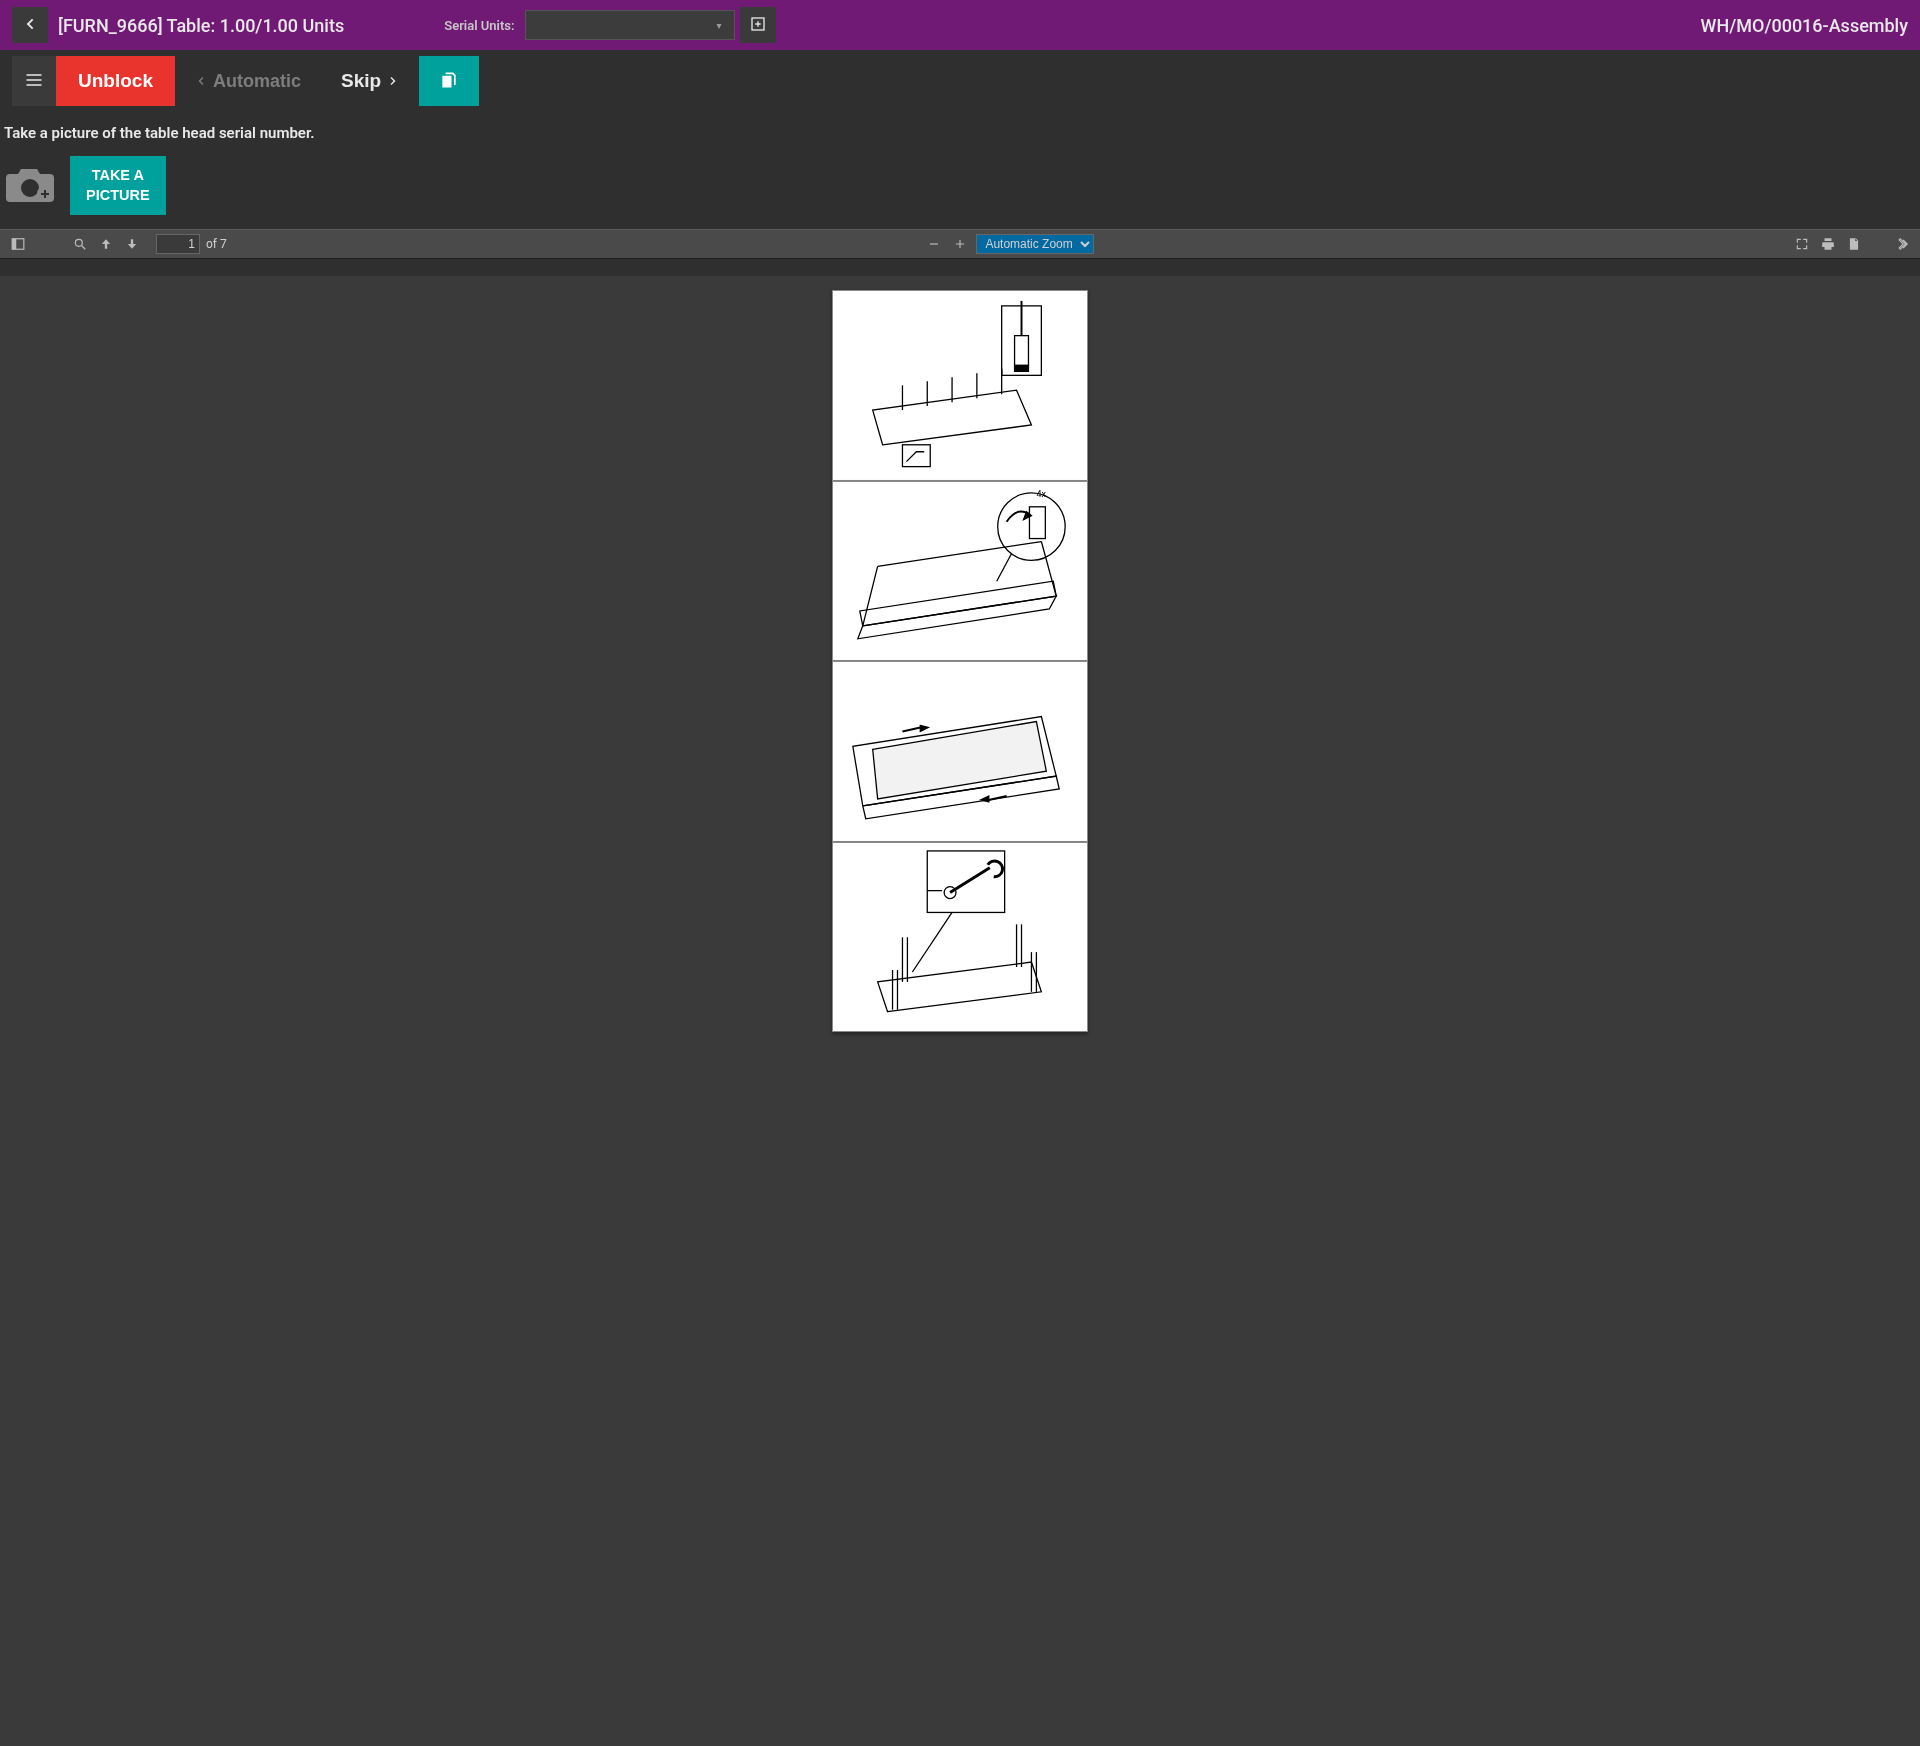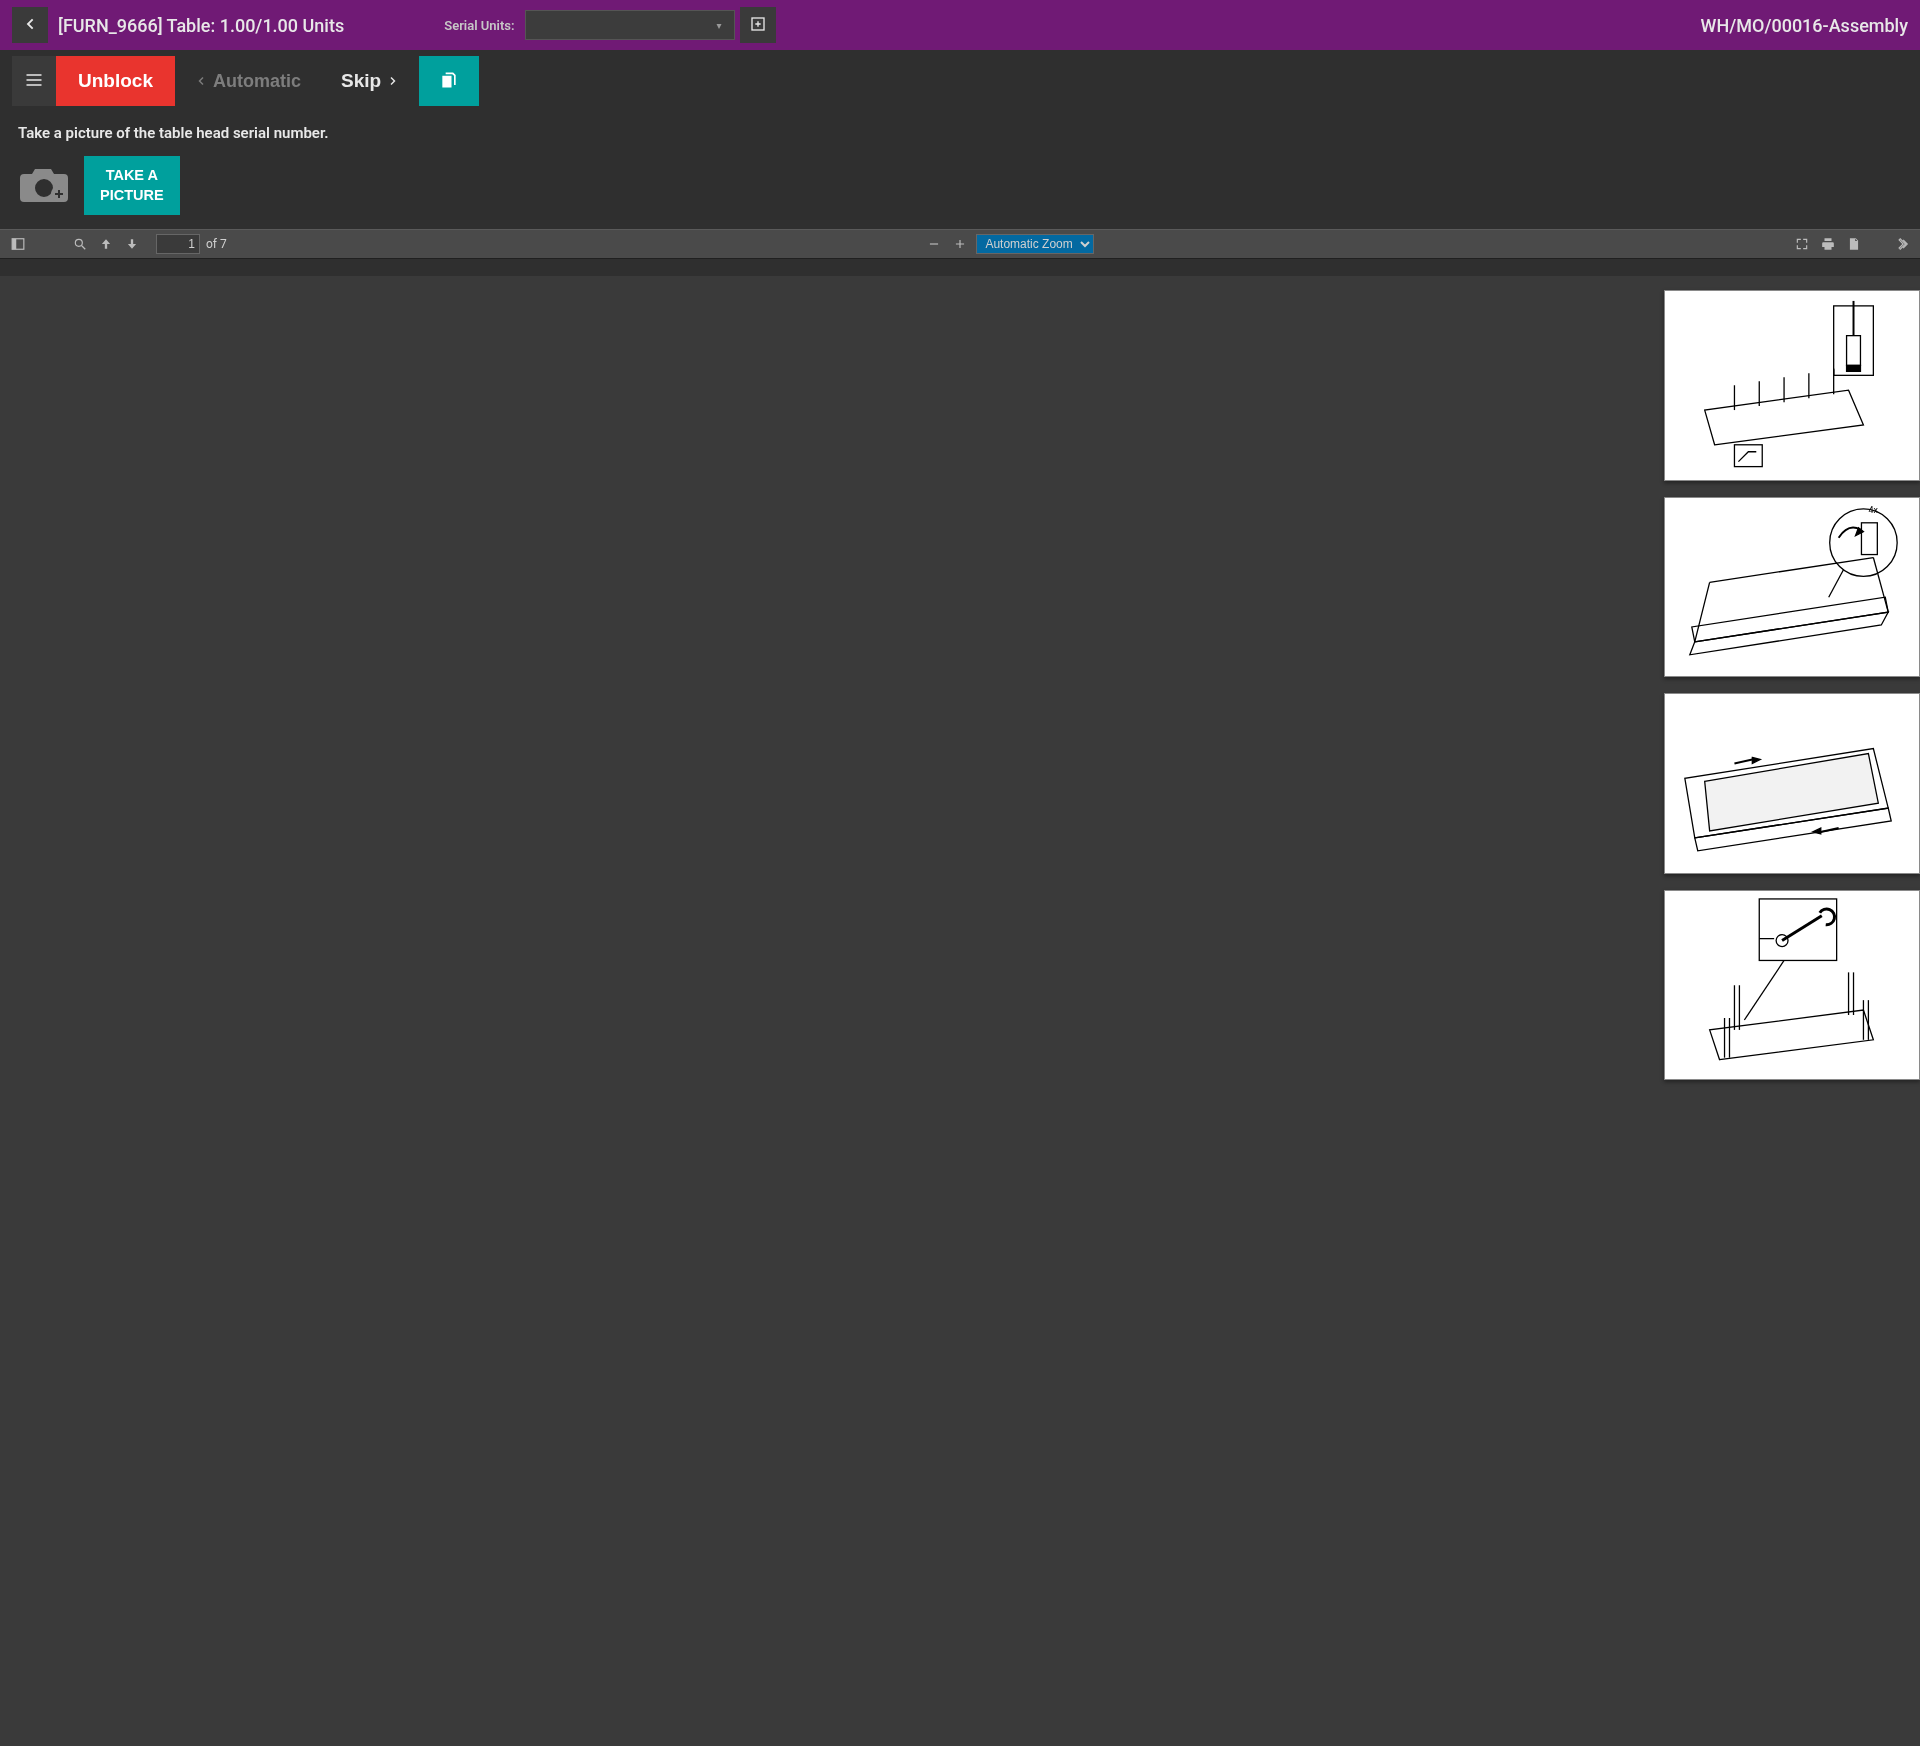--- a/index.html
+++ b/index.html
@@ -122,21 +122,21 @@
     width: 60px;
     background:#00a09d;
     border:none;
     display:flex;align-items:center;justify-content:center;
     cursor:pointer;
   }
   .copy-btn svg{fill:#fff;}
 
   
   .instruction-area {
-    padding: 18px 18px 14px;
+    padding: 18px 4px 14px;
   }
   .instruction-text {
     font-size: 15px;
     font-weight: 600;
     color:#e8e8e8;
   }
   .camera-row {
     display:flex; align-items:center; gap:14px;
     margin-top: 14px;
   }
@@ -184,23 +184,23 @@
     background:#0369a1;border:1px solid #666;color:#d0d0d0;
     font-size:12px;height:20px;padding:0 4px;
   }
 
   
   .pdf-view {
     position:absolute;
     top: 276px; bottom:0; left:0; right:0;
     overflow:auto;
     background:#3a3a3a;
-    display:flex;flex-direction:column;align-items:flex-end;
+    display:flex;flex-direction:column;align-items:center;
     padding: 14px 0;
-    gap:16px;
+    gap:0;
   }
   .pdf-step {
     width: 256px;
     background:#fff;
     border:1px solid #8a8a8a;
     box-shadow: 0 2px 4px rgba(0,0,0,.4);
   }
   .pdf-step svg{display:block;width:100%;height:auto;}
 </style>
 </head>

